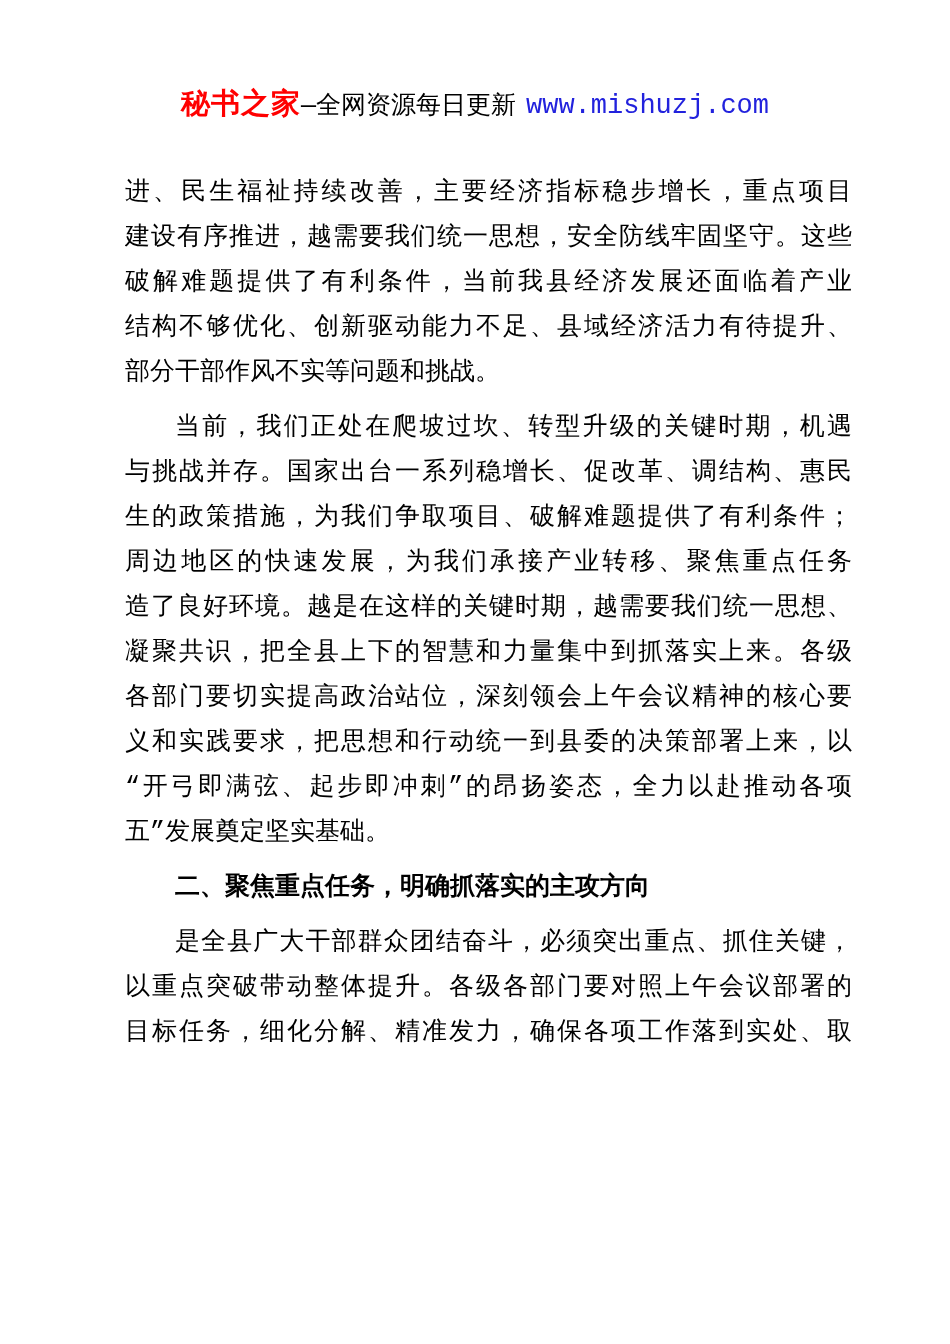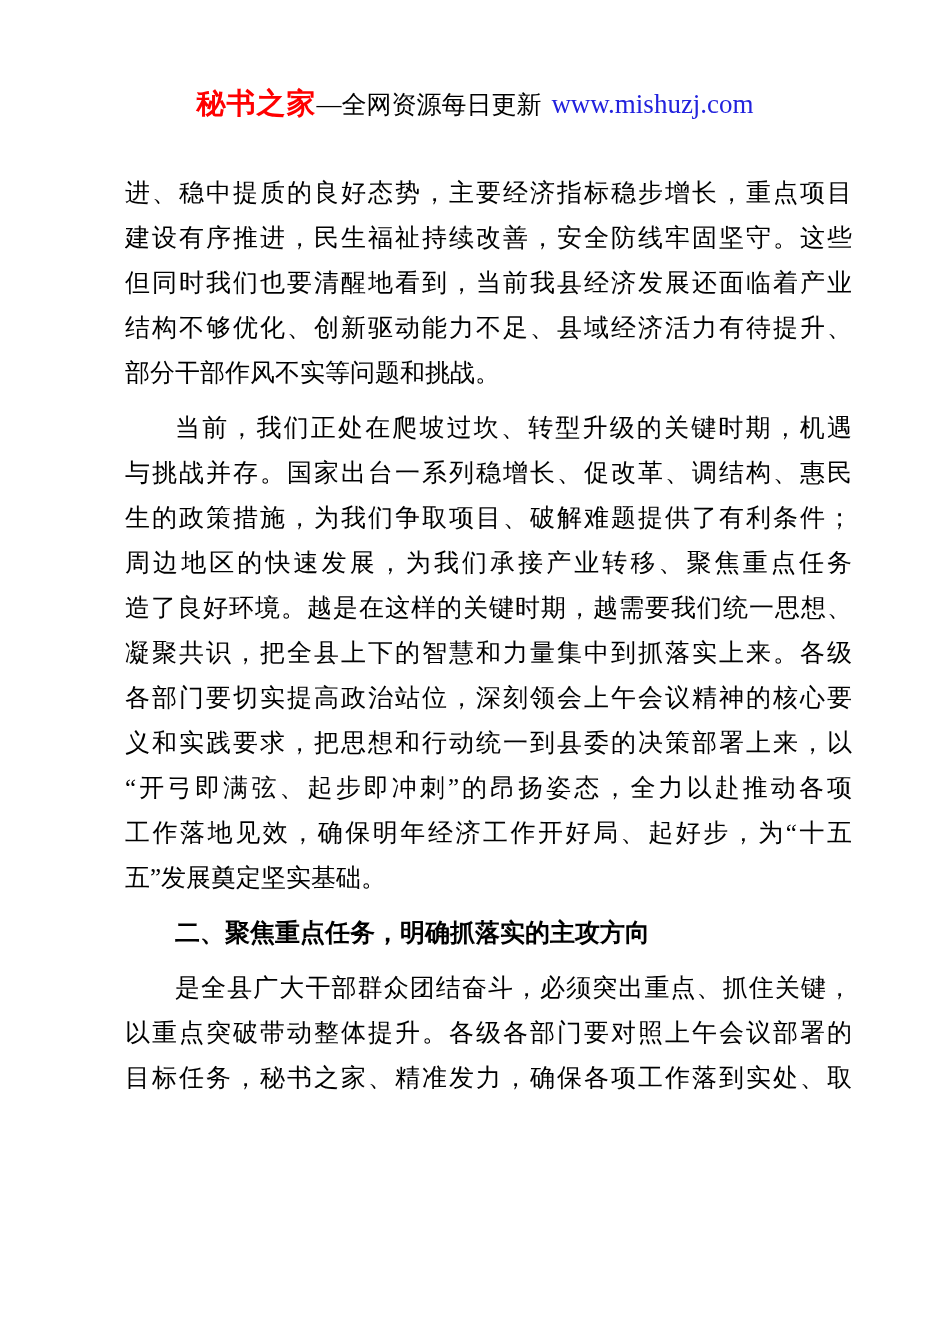--- a/index.html
+++ b/index.html
@@ -6,21 +6,21 @@
     margin: 0;
     padding: 0;
     background: #ffffff;
   }
   .page {
     position: relative;
     width: 950px;
     height: 1344px;
     background: #ffffff;
     overflow: hidden;
-    font-family: Liberation Serif, serif;
+    font-family: Liberation Mono, monospace;
   }
   .header {
     position: absolute;
     top: 84px;
     left: 0;
     width: 100%;
     text-align: center;
     white-space: nowrap;
   }
   .header .site-name {
@@ -67,34 +67,33 @@
   }
 </style>
 </head>
 <body>
 
 <div class="page">
   <div class="header">
     <span class="site-name" style="color: rgb(255, 0, 0);">秘书之家</span><span class="tagline" style="color: rgb(0, 0, 0);">—全网资源每日更新</span><a class="url" href="#" style="color: rgb(34, 34, 221);">www.mishuzj.com</a>
   </div>
   <div class="doc-body">
-      <div class="line">进、稳中提质的良好态势，主要经济指标稳步增长，重点项目</div>
-      <div class="line">建设有序推进，民生福祉持续改善，安全防线牢固坚守。这些</div>
-      <div class="line">但同时我们也要清醒地看到，当前我县经济发展还面临着产业</div>
+      <div class="line">进、民生福祉持续改善，主要经济指标稳步增长，重点项目</div>
+      <div class="line">建设有序推进，越需要我们统一思想，安全防线牢固坚守。这些</div>
+      <div class="line">破解难题提供了有利条件，当前我县经济发展还面临着产业</div>
       <div class="line">结构不够优化、创新驱动能力不足、县域经济活力有待提升、</div>
       <div class="line end">部分干部作风不实等问题和挑战。</div>
       <div class="line indent">当前，我们正处在爬坡过坎、转型升级的关键时期，机遇</div>
       <div class="line">与挑战并存。国家出台一系列稳增长、促改革、调结构、惠民</div>
       <div class="line">生的政策措施，为我们争取项目、破解难题提供了有利条件；</div>
       <div class="line">周边地区的快速发展，为我们承接产业转移、聚焦重点任务</div>
       <div class="line">造了良好环境。越是在这样的关键时期，越需要我们统一思想、</div>
       <div class="line">凝聚共识，把全县上下的智慧和力量集中到抓落实上来。各级</div>
       <div class="line">各部门要切实提高政治站位，深刻领会上午会议精神的核心要</div>
       <div class="line">义和实践要求，把思想和行动统一到县委的决策部署上来，以</div>
       <div class="line">“开弓即满弦、起步即冲刺”的昂扬姿态，全力以赴推动各项</div>
-      <div class="line">工作落地见效，确保明年经济工作开好局、起好步，为“十五</div>
       <div class="line end">五”发展奠定坚实基础。</div>
       <div class="line indent bold end">二、聚焦重点任务，明确抓落实的主攻方向</div>
       <div class="line indent">是全县广大干部群众团结奋斗，必须突出重点、抓住关键，</div>
       <div class="line">以重点突破带动整体提升。各级各部门要对照上午会议部署的</div>
-      <div class="line">目标任务，秘书之家、精准发力，确保各项工作落到实处、取</div>
+      <div class="line">目标任务，细化分解、精准发力，确保各项工作落到实处、取</div>
     </div>
 </div>
 
 </body></html>

